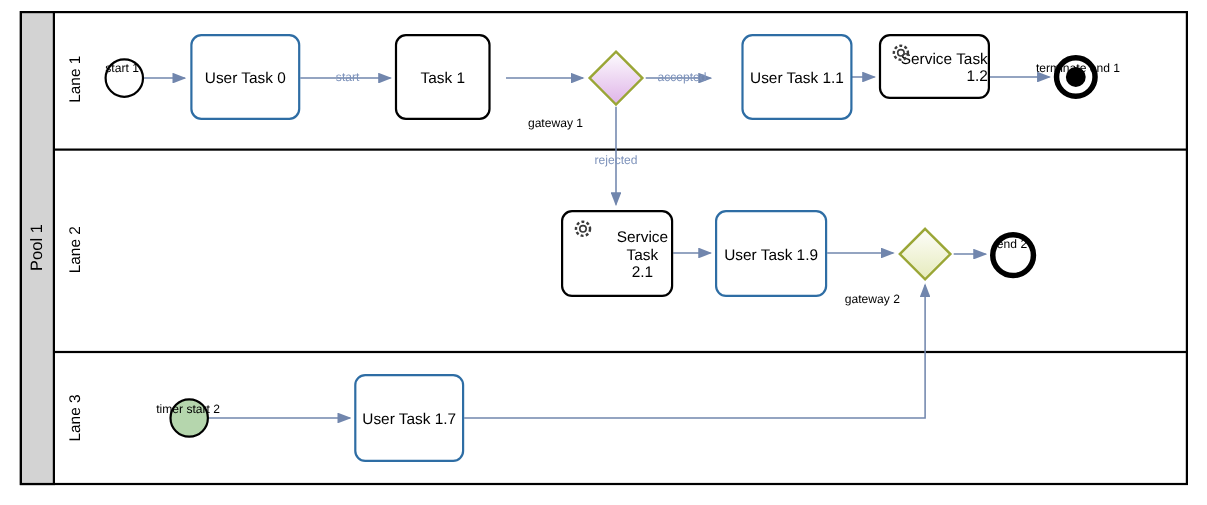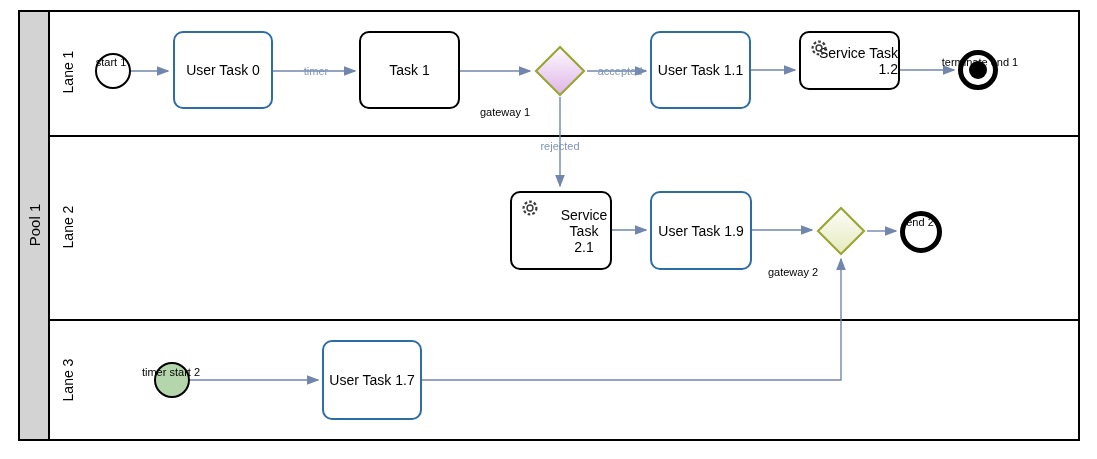--- a/index.html
+++ b/index.html
@@ -75,47 +75,47 @@
     <line x1="751" y1="70" x2="795" y2="70" stroke="#7186ad" stroke-width="1.4" marker-end="url(#arr)"></line>
     <line x1="900" y1="70" x2="954" y2="70" stroke="#7186ad" stroke-width="1.4" marker-end="url(#arr)"></line>
     <line x1="560" y1="97" x2="560" y2="186" stroke="#7186ad" stroke-width="1.4" marker-end="url(#arr)"></line>
     <line x1="612" y1="230" x2="646" y2="230" stroke="#7186ad" stroke-width="1.4" marker-end="url(#arr)"></line>
     <line x1="752" y1="230" x2="812" y2="230" stroke="#7186ad" stroke-width="1.4" marker-end="url(#arr)"></line>
     <line x1="867" y1="231" x2="896" y2="231" stroke="#7186ad" stroke-width="1.4" marker-end="url(#arr)"></line>
     <line x1="190" y1="380" x2="318" y2="380" stroke="#7186ad" stroke-width="1.4" marker-end="url(#arr)"></line>
     <polyline points="422,380 841,380 841,259" fill="none" stroke="#7186ad" stroke-width="1.4" marker-end="url(#arr)"></polyline>
   </svg>
 
-  <span class="flow-label" style="left:316px;top:71px;">timer</span>
+  <span class="flow-label" style="left:316px;top:71px;">start</span>
   <span class="flow-label" style="left:620px;top:71px;">accepted</span>
   <span class="flow-label" style="left:560px;top:146px;">rejected</span>
 
   <div class="event start-plain" style="left:95px;top:53px;"></div>
   <span class="node-label" style="left:111px;top:62px;">start 1</span>
 
   <div class="task task-blue" style="left:173px;top:31px;width:100px;height:78px;">
     <span>User Task 0</span>
   </div>
 
-  <div class="task task-black" style="left:359px;top:31px;width:101px;height:78px;">
+  <div class="task task-black" style="left:359px;top:31px;width:87px;height:78px;">
     <span>Task 1</span>
   </div>
 
   <svg class="gateway-svg" style="left:534px;top:45px;" width="52" height="52">
     <defs>
       <linearGradient id="g1grad" x1="0" y1="0" x2="0" y2="1">
         <stop offset="0" stop-color="#fdfcfe"></stop>
         <stop offset="1" stop-color="#dfb4e8"></stop>
       </linearGradient>
     </defs>
     <polygon points="26,2 50,26 26,50 2,26" fill="url(#g1grad)" stroke="#9aa636" stroke-width="2.2"></polygon>
   </svg>
   <span class="node-label" style="left:505px;top:112px;">gateway 1</span>
 
-  <div class="task task-blue" style="left:650px;top:31px;width:101px;height:78px;">
+  <div class="task task-blue" style="left:674px;top:31px;width:101px;height:78px;">
     <span>User Task 1.1</span>
   </div>
 
   <div class="task task-black" style="left:799px;top:31px;width:101px;height:59px;text-align:right;">
     <svg class="gear" viewBox="0 0 24 24">
       <circle cx="12" cy="12" r="7" fill="none" stroke="#3c3c3c" stroke-width="2.4" stroke-dasharray="2.9 2.3"></circle>
       <circle cx="12" cy="12" r="3.2" fill="none" stroke="#3c3c3c" stroke-width="1.6"></circle>
     </svg>
     <span>Service Task 1.2</span>
   </div>

